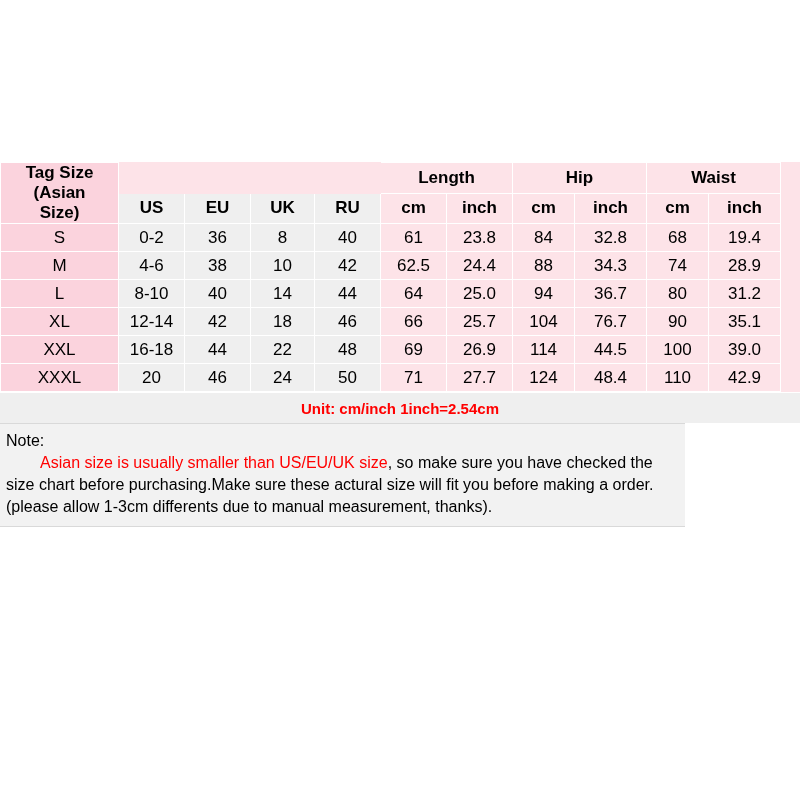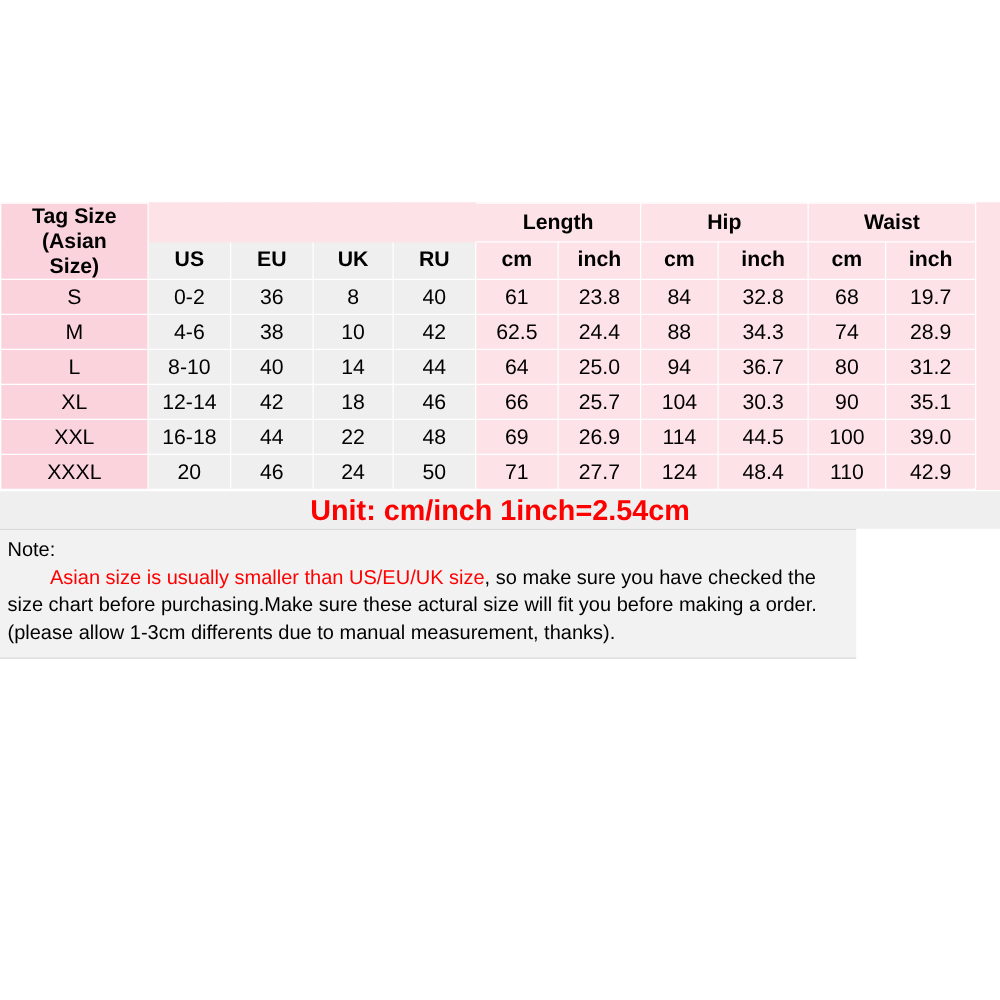--- a/index.html
+++ b/index.html
@@ -88,21 +88,21 @@
   .blankcell { background: #fde3e8; border-color: #fde3e8 !important; }
 
   .unit-row {
     width: 800px;
     background: #efefef;
     height: 30px;
     display: flex;
     align-items: center;
     justify-content: center;
     color: #ff0000;
-    font-size: 23px;
+    font-size: 15px;
     font-weight: bold;
     border-top: 1px solid #ffffff;
   }
   .note-box {
     width: 685px;
     background: #f2f2f2;
     padding: 6px 6px 8px 6px;
     box-sizing: border-box;
     border-top: 1px solid #d9d9d9;
     border-bottom: 1px solid #d9d9d9;
@@ -175,21 +175,21 @@
           <td class="tagcell">S</td>
           <td class="numcell">0-2</td>
           <td class="numcell">36</td>
           <td class="numcell">8</td>
           <td class="numcell">40</td>
           <td class="pinkcell">61</td>
           <td class="pinkcell">23.8</td>
           <td class="pinkcell">84</td>
           <td class="pinkcell">32.8</td>
           <td class="pinkcell">68</td>
-          <td class="pinkcell">19.7</td>
+          <td class="pinkcell">19.4</td>
           <td class="blankcell"></td>
         </tr>
 
         <tr>
           <td class="tagcell">M</td>
           <td class="numcell">4-6</td>
           <td class="numcell">38</td>
           <td class="numcell">10</td>
           <td class="numcell">42</td>
           <td class="pinkcell">62.5</td>
@@ -218,21 +218,21 @@
 
         <tr>
           <td class="tagcell">XL</td>
           <td class="numcell">12-14</td>
           <td class="numcell">42</td>
           <td class="numcell">18</td>
           <td class="numcell">46</td>
           <td class="pinkcell">66</td>
           <td class="pinkcell">25.7</td>
           <td class="pinkcell">104</td>
-          <td class="pinkcell">30.3</td>
+          <td class="pinkcell">76.7</td>
           <td class="pinkcell">90</td>
           <td class="pinkcell">35.1</td>
           <td class="blankcell"></td>
         </tr>
 
         <tr>
           <td class="tagcell">XXL</td>
           <td class="numcell">16-18</td>
           <td class="numcell">44</td>
           <td class="numcell">22</td>

